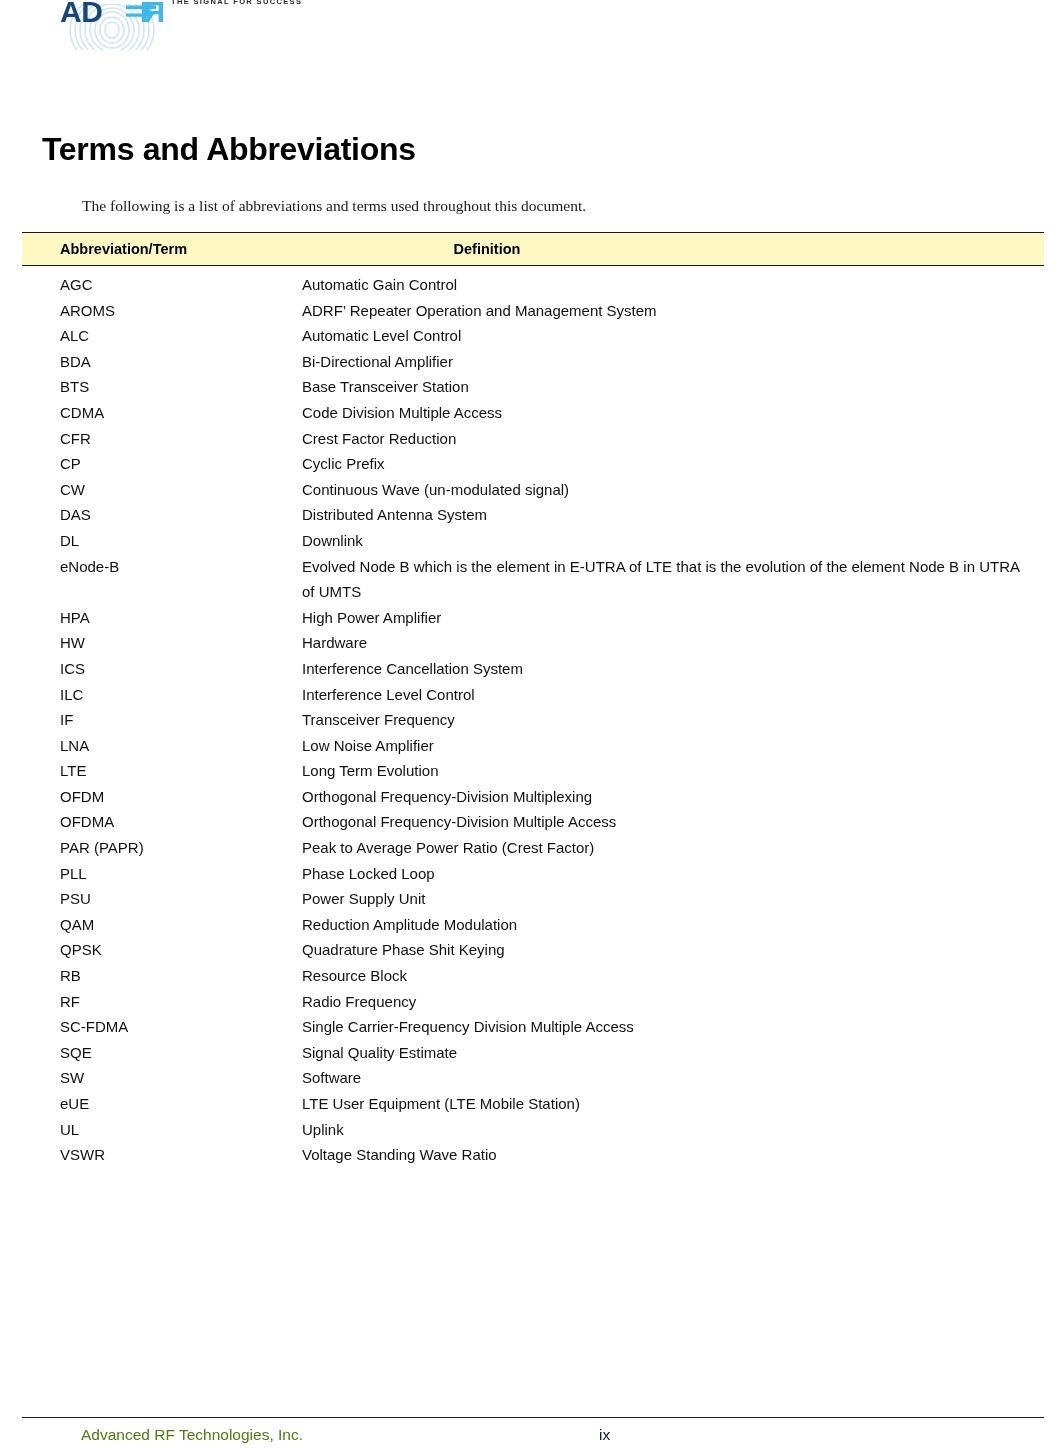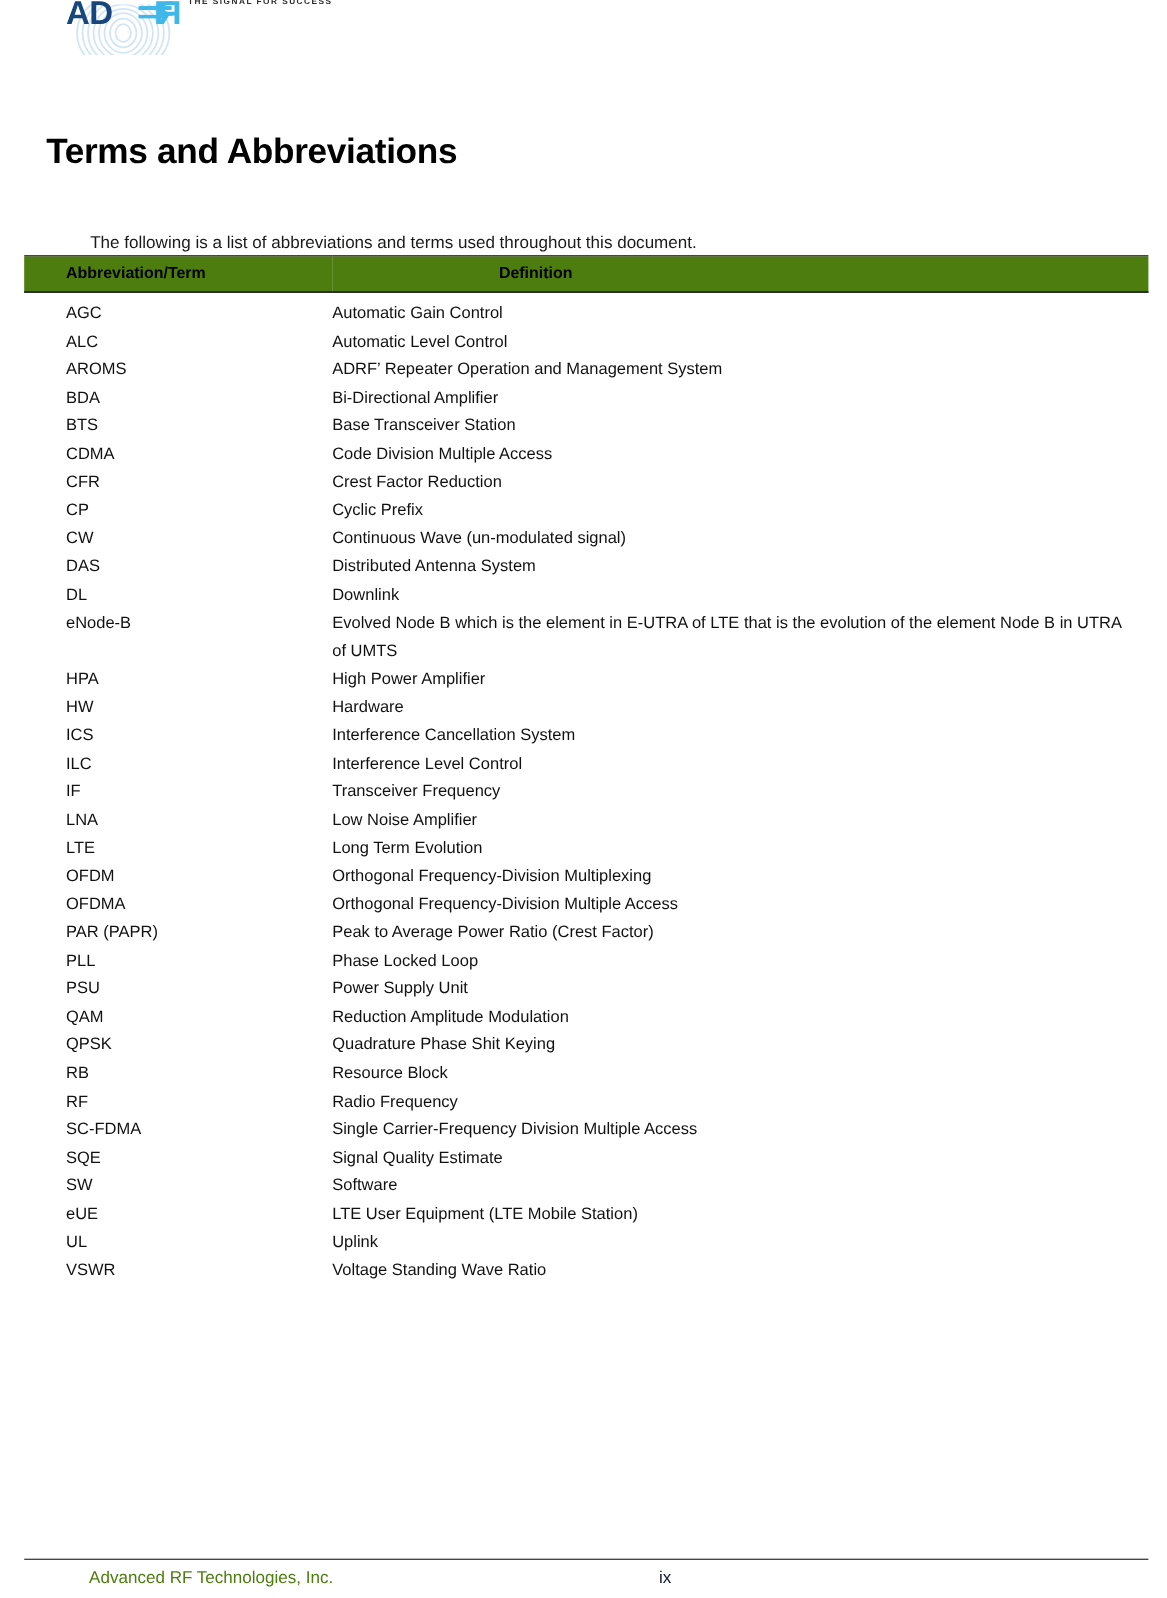--- a/index.html
+++ b/index.html
@@ -41,49 +41,49 @@
     letter-spacing: 1.35px;
     color: #2b2b2b;
     font-family: "Liberation Sans", sans-serif;
     white-space: nowrap;
   }
 
   
   .page-title {
     position: absolute;
     left: 42px;
-    top: 98px;
+    top: 110px;
     font-size: 32px;
     font-weight: bold;
     letter-spacing: -0.3px;
     color: #000;
     font-family: "Liberation Sans", sans-serif;
   }
 
   
   .intro {
     position: absolute;
     left: 82px;
-    top: 196px;
+    top: 181px;
     font-size: 15.5px;
     color: #1a1a1a;
-    font-family: Liberation Sans, sans-serif;
+    font-family: Liberation Serif, serif;
   }
 
   
   .abbr-table {
     position: absolute;
     left: 22px;
     top: 232px;
     width: 1022px;
     border-collapse: collapse;
     font-family: "Liberation Sans", sans-serif;
   }
   .abbr-table thead tr {
-    background: #4d7c0f;
+    background: #fef9c3;
   }
   .abbr-table thead th {
     border-top: 1.6px solid #1a1a1a;
     border-bottom: 1.3px solid #1a1a1a;
     font-size: 14.5px;
     font-weight: bold;
     padding: 8px 0 8px 0;
     color: #000;
   }
   .th-abbr {
@@ -191,26 +191,26 @@
       <th class="th-abbr">Abbreviation/Term</th>
       <th class="th-def">Definition</th>
     </tr>
   </thead>
   <tbody id="table-body">
       <tr>
         <td class="td-abbr">AGC</td>
         <td class="td-def">Automatic Gain Control</td>
       </tr>
       <tr>
+        <td class="td-abbr">AROMS</td>
+        <td class="td-def">ADRF’ Repeater Operation and Management System</td>
+      </tr>
+      <tr>
         <td class="td-abbr">ALC</td>
         <td class="td-def">Automatic Level Control</td>
-      </tr>
-      <tr>
-        <td class="td-abbr">AROMS</td>
-        <td class="td-def">ADRF’ Repeater Operation and Management System</td>
       </tr>
       <tr>
         <td class="td-abbr">BDA</td>
         <td class="td-def">Bi-Directional Amplifier</td>
       </tr>
       <tr>
         <td class="td-abbr">BTS</td>
         <td class="td-def">Base Transceiver Station</td>
       </tr>
       <tr>

